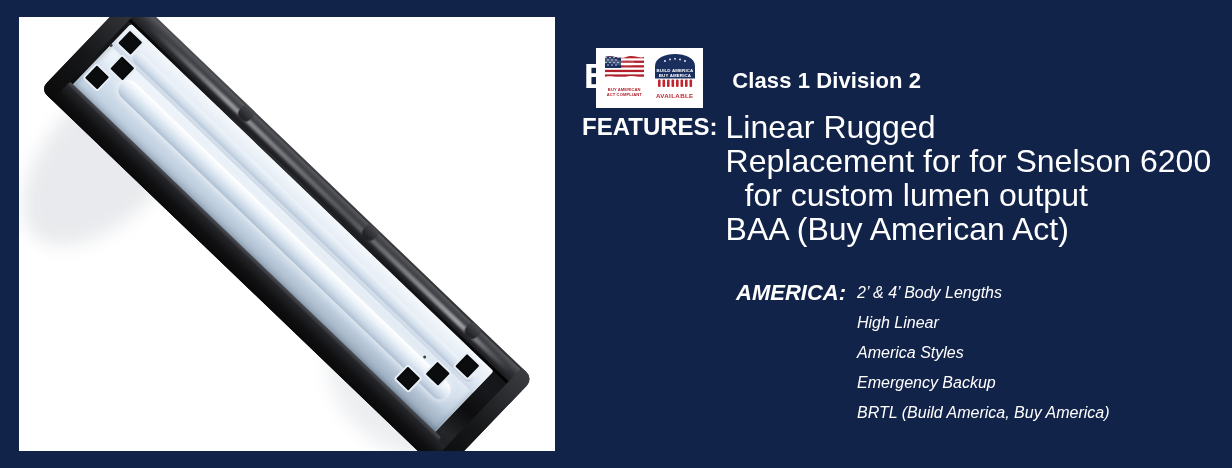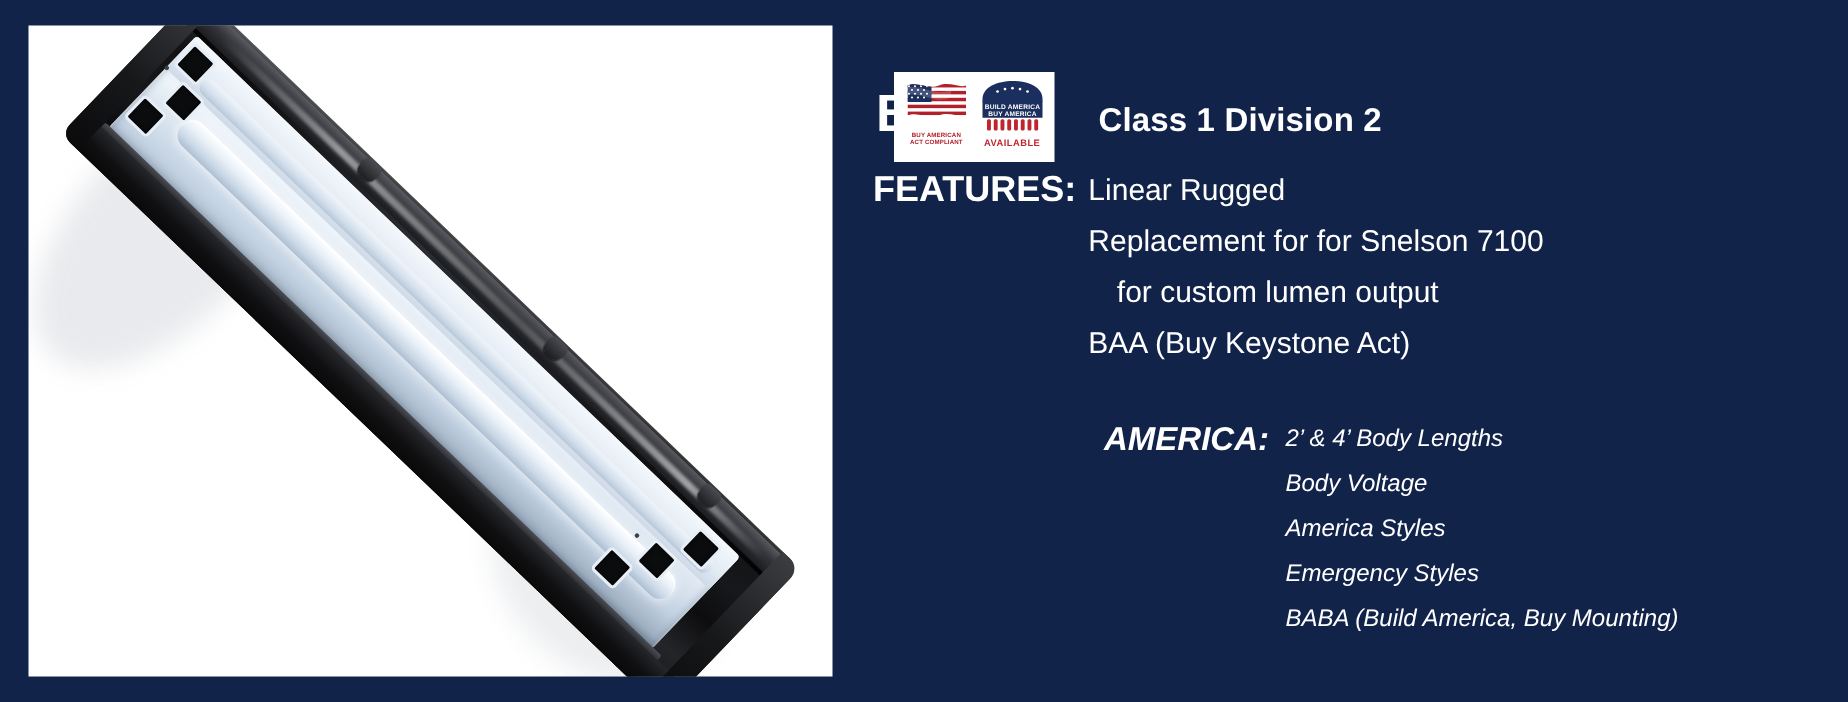--- a/index.html
+++ b/index.html
@@ -222,21 +222,21 @@
     justify-content: flex-end;
   }
   .features-label {
     font-size: 24px;
     font-weight: bold;
     line-height: 34px;
     white-space: nowrap;
   }
   .features-list {
     margin-left: 8px;
-    font-size: 20px;
+    font-size: 32px;
     line-height: 34px;
   }
   .features-list div { white-space: nowrap; }
   .features-list .indent { padding-left: 19px; }
 
   
   #baa-badge {
     position: absolute;
     left: 20px;
     top: 48px;
@@ -348,23 +348,23 @@
 
     <div class="model-row">
       <span class="model-name">BRTL</span>
       <span class="model-class">Class 1 Division 2</span>
     </div>
 
     <div class="features-block">
       <span class="features-label">FEATURES:</span>
       <div class="features-list">
         <div>Linear Rugged</div>
-        <div>Replacement for for Snelson 7100</div>
+        <div>Replacement for for Snelson 6200</div>
         <div class="indent">for custom lumen output</div>
-        <div>BAA (Buy Keystone Act)</div>
+        <div>BAA (Buy American Act)</div>
       </div>
     </div>
 
     <div id="baa-badge">
 
       <div class="badge-half">
         <div class="flag-wrap">
           <svg class="flag-svg" viewBox="0 0 44 33">
             <defs>
               <clipPath id="fclip">
@@ -433,21 +433,21 @@
           </svg>
         </div>
         <div class="baba-caption">AVAILABLE</div>
       </div>
     </div>
 
     <div class="options-block">
       <span class="options-label">AMERICA:</span>
       <div class="options-list">
         <div>2’ &amp; 4’ Body Lengths</div>
-        <div>Body Voltage</div>
+        <div>High Linear</div>
         <div>America Styles</div>
-        <div>Emergency Styles</div>
-        <div>BABA (Build America, Buy Mounting)</div>
+        <div>Emergency Backup</div>
+        <div>BRTL (Build America, Buy America)</div>
       </div>
     </div>
 
   </div>
 </div>
 
 </body></html>

